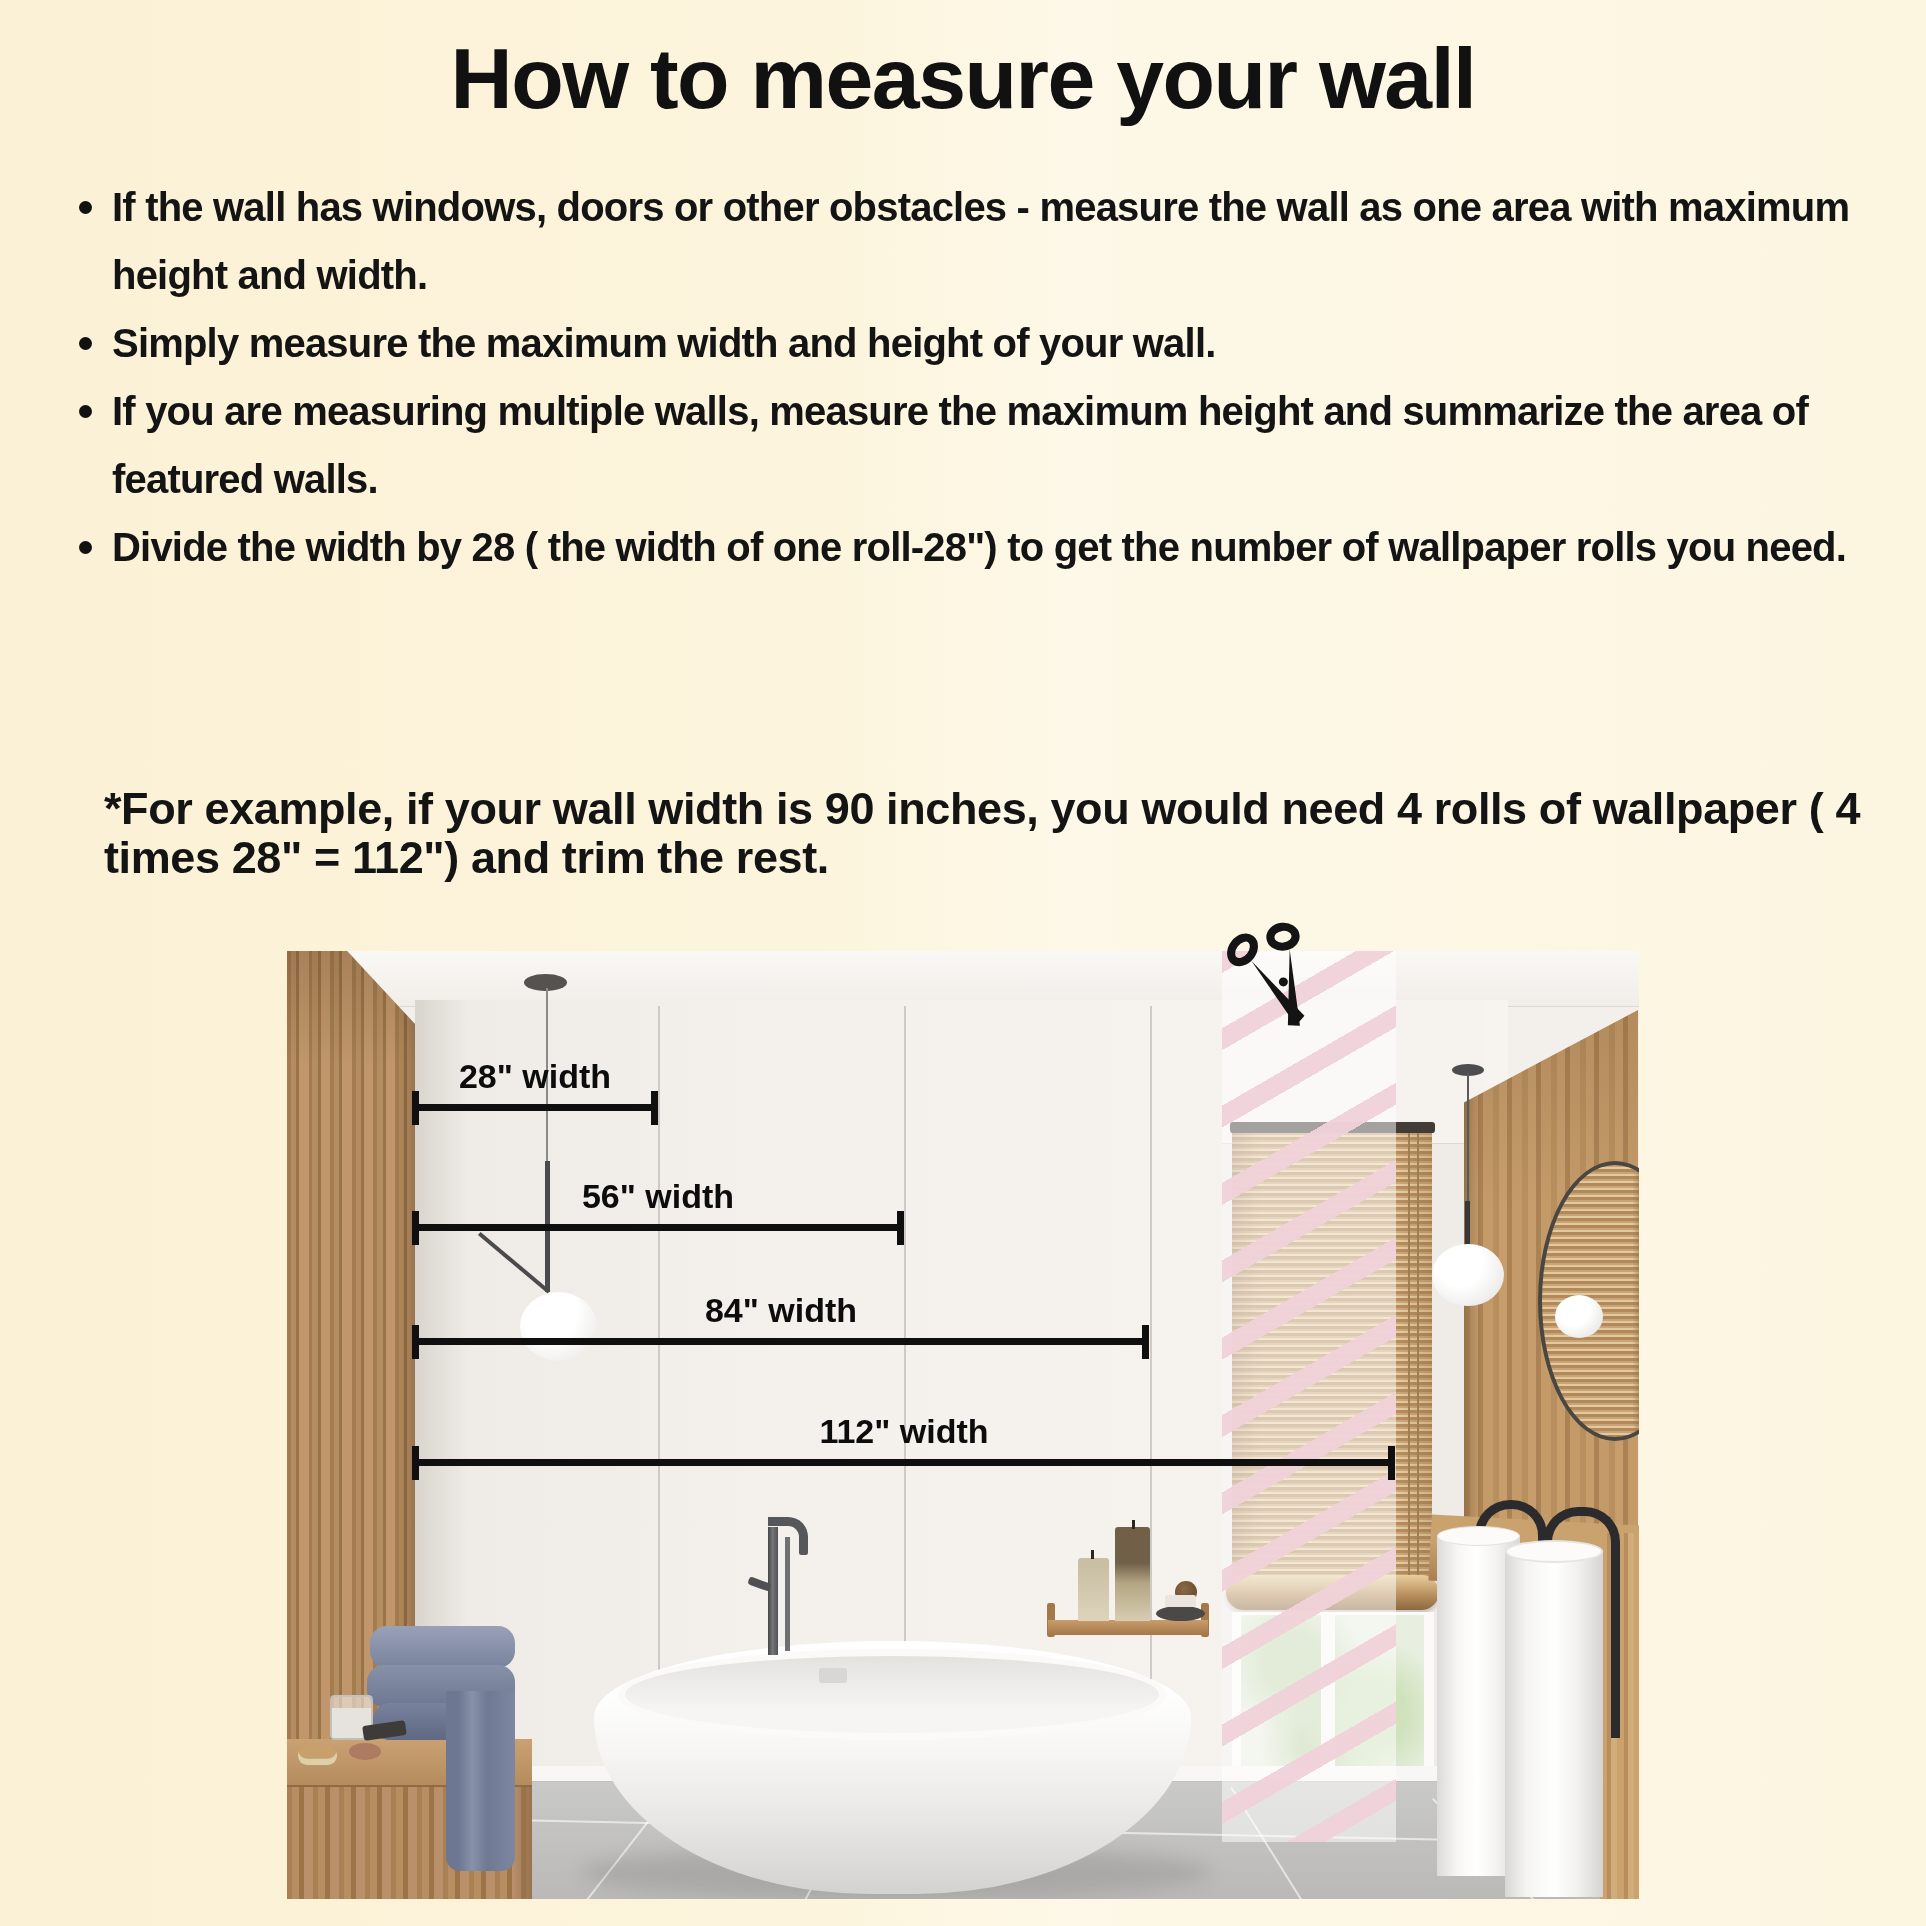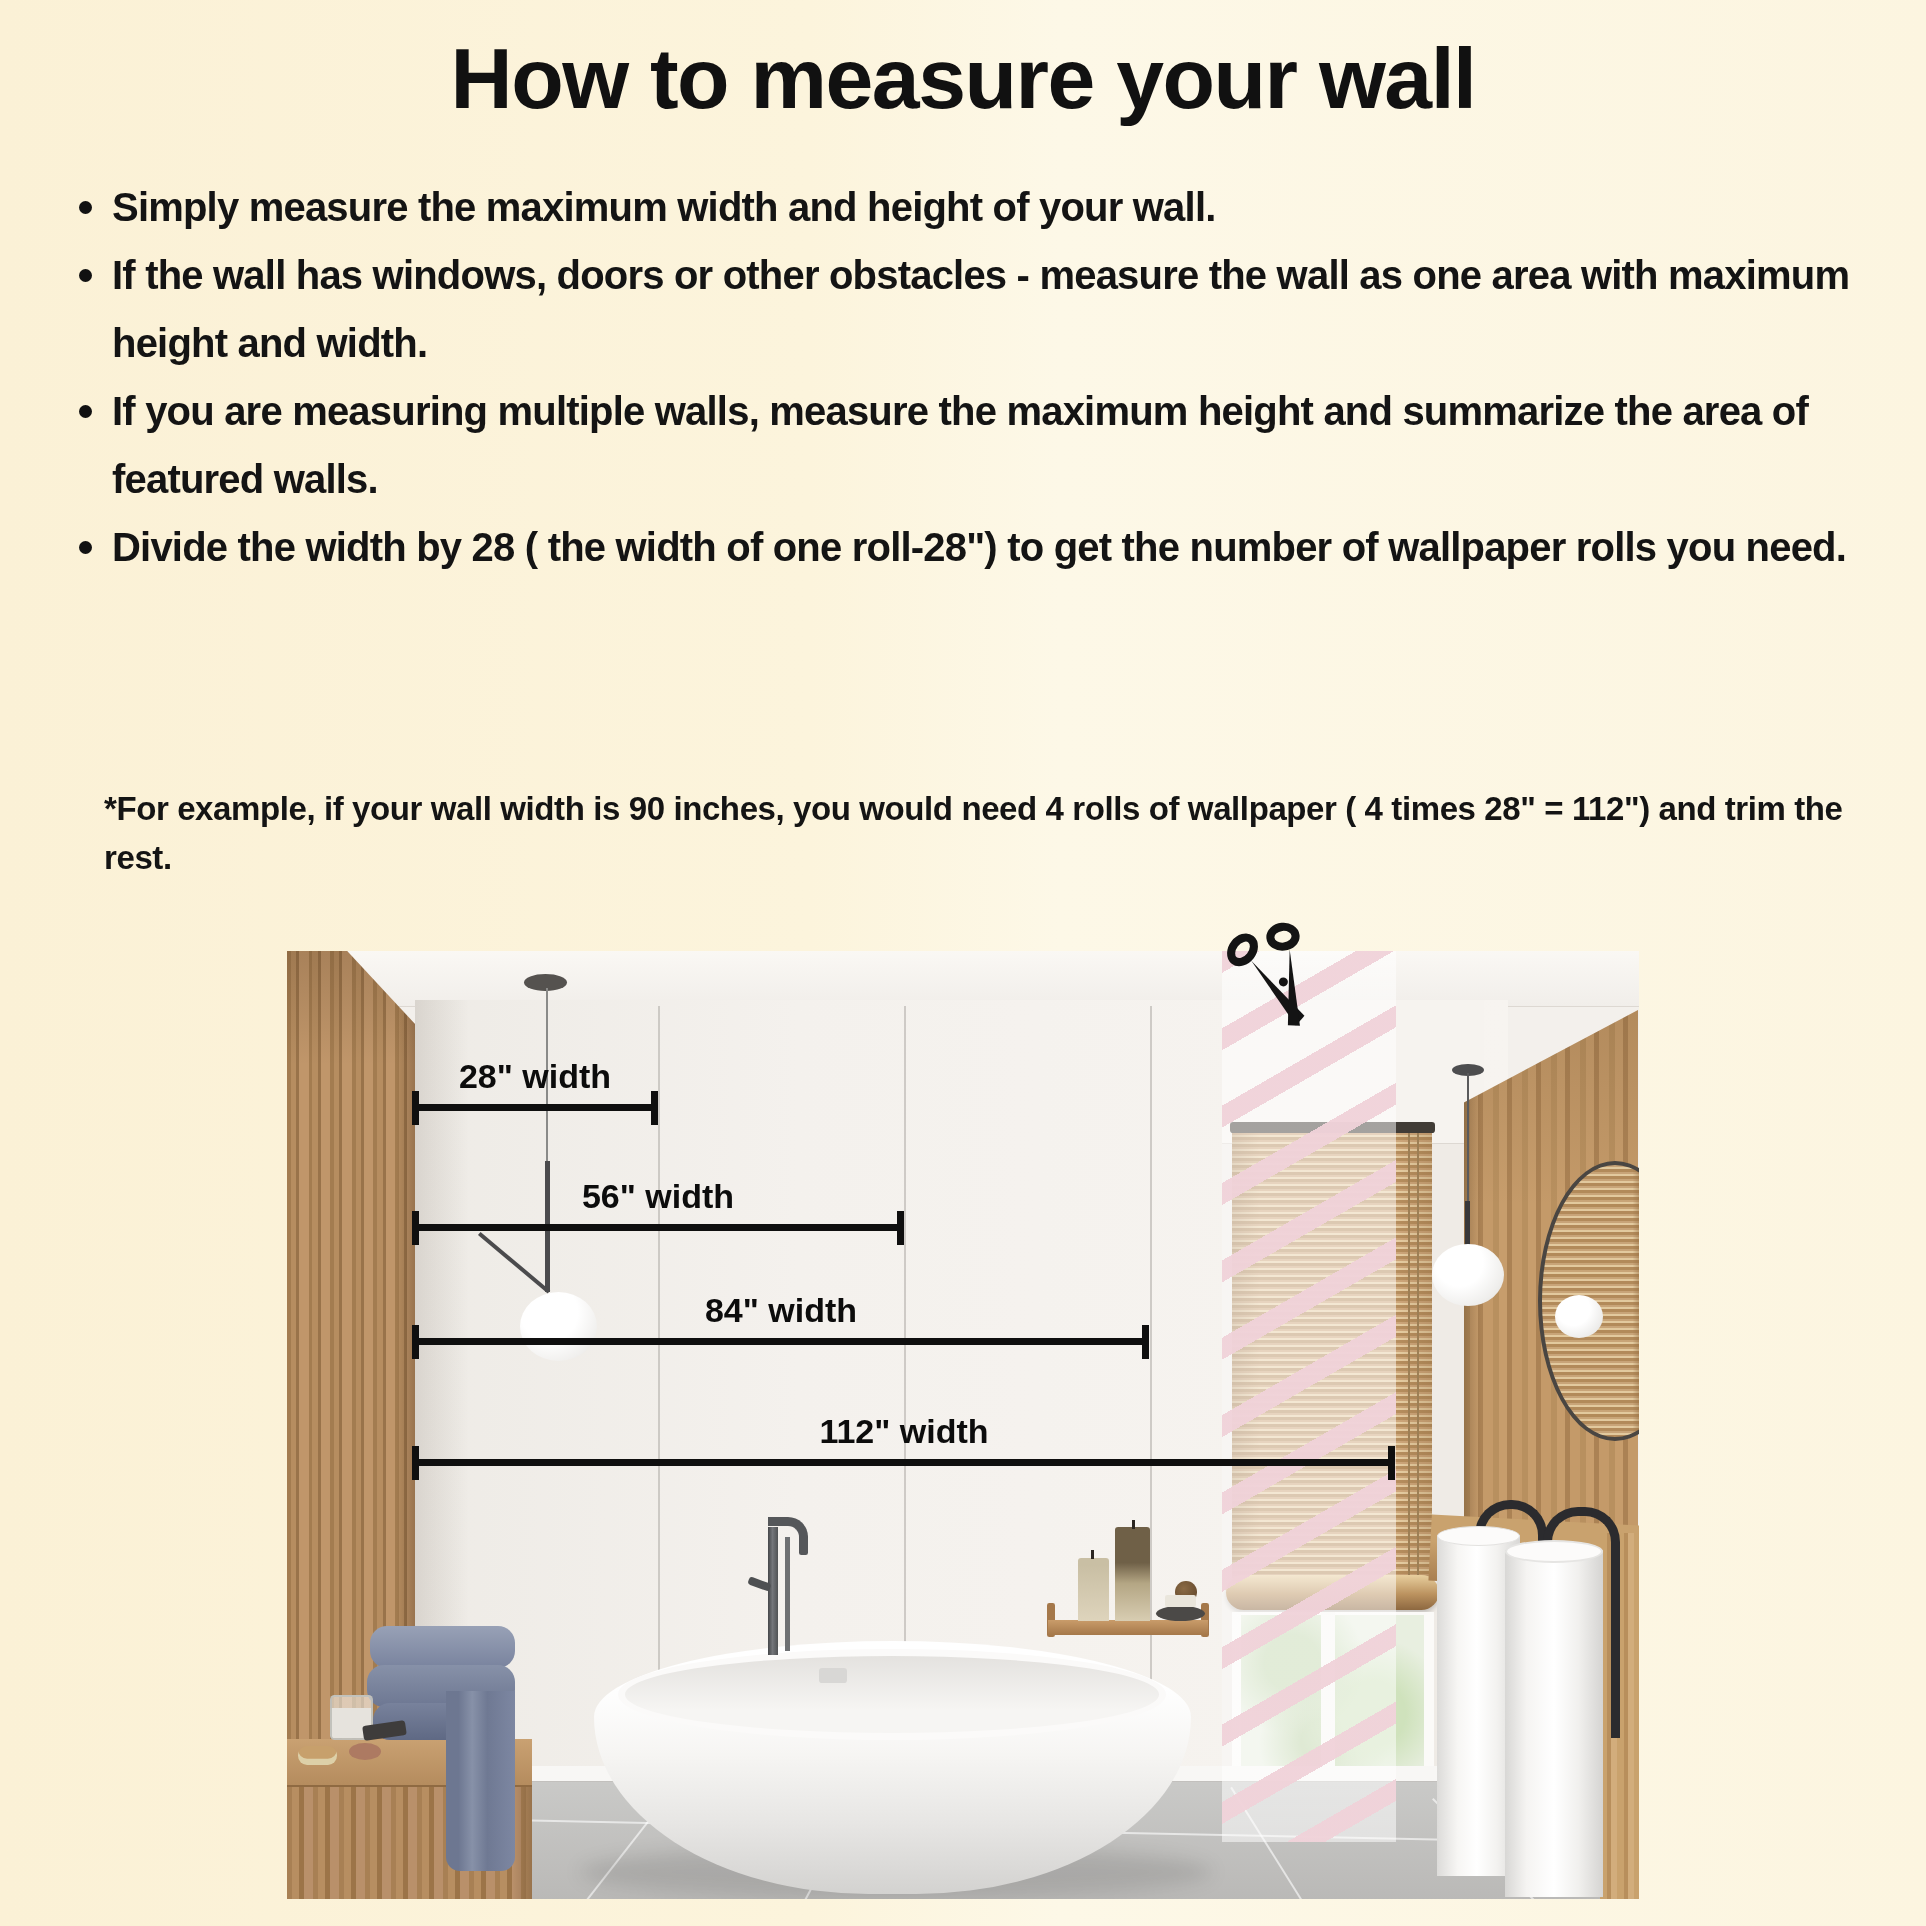--- a/index.html
+++ b/index.html
@@ -11,21 +11,21 @@
   .title{position:absolute;top:29px;left:0;width:1926px;text-align:center;
     font-size:86px;font-weight:bold;letter-spacing:-1.5px;color:#111;}
   .bullets{position:absolute;top:173px;left:77px;width:1803px;list-style:none;margin:0;padding:0;
     font-size:40px;font-weight:bold;line-height:68px;color:#141414;letter-spacing:-0.8px;}
   .bullets li{position:relative;padding-left:35px;width:1795px;}
   .bullets li::before{content:"";position:absolute;left:1.5px;top:28px;width:13px;height:13px;
     border-radius:50%;background:#111;}
   .bullets li.w3{width:1734px;}
   .bullets li.w5{width:1680px;text-align:justify;}
   .footnote{position:absolute;top:784px;left:104px;width:1772px;
-    font-size:33px;font-weight:bold;line-height:49px;color:#141414;letter-spacing:-0.4px;}
+    font-size:45px;font-weight:bold;line-height:49px;color:#141414;letter-spacing:-0.4px;}
 
   
   .photo{position:absolute;left:287px;top:951px;width:1352px;height:948px;overflow:hidden;
     background:#f3f0ec;}
   .photo *{position:absolute;}
 
   .ceiling{left:0;top:0;width:1352px;height:55px;
     background:linear-gradient(180deg,#faf8f4,#f1eeea);border-bottom:0.8px solid #ddd8d2;}
   .wall{left:128px;top:49px;width:1093px;height:781px;
     background:linear-gradient(90deg,#eeebe6 0%,#f4f1ed 35%,#f7f4f0 100%);}
@@ -191,22 +191,22 @@
     transform:rotate(-24deg);}
 </style>
 </head>
 <body>
 
 <div id="canvas">
 
   <div class="title">How to measure your wall</div>
 
   <ul class="bullets">
+    <li>If the wall has windows, doors or other obstacles - measure the wall as one area with maximum height and width.</li>
     <li>Simply measure the maximum width and height of your wall.</li>
-    <li>If the wall has windows, doors or other obstacles - measure the wall as one area with maximum height and width.</li>
     <li class="w3">If you are measuring multiple walls, measure the maximum height and summarize the area of featured walls.</li>
     <li>Divide the width by 28 ( the width of one roll-28") to get the number of wallpaper rolls you need.</li>
   </ul>
 
   <div class="footnote">*For example, if your wall width is 90 inches, you would need 4 rolls of wallpaper ( 4 times 28" = 112") and trim the rest.</div>
 
   <div class="photo">
     <div class="ceiling"></div>
     <div class="wall"></div>
     <div class="wall-shadow"></div>

